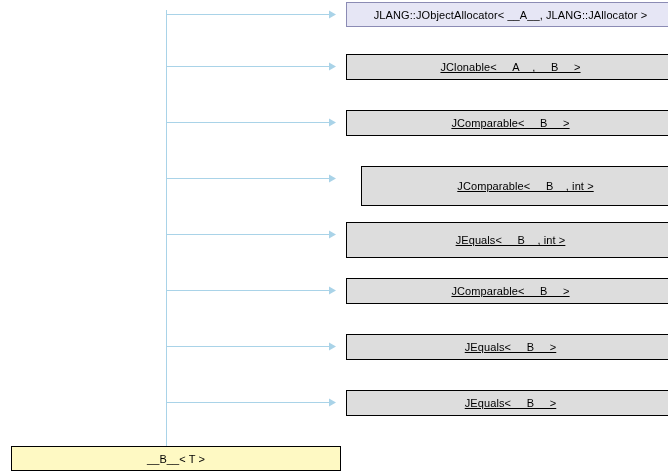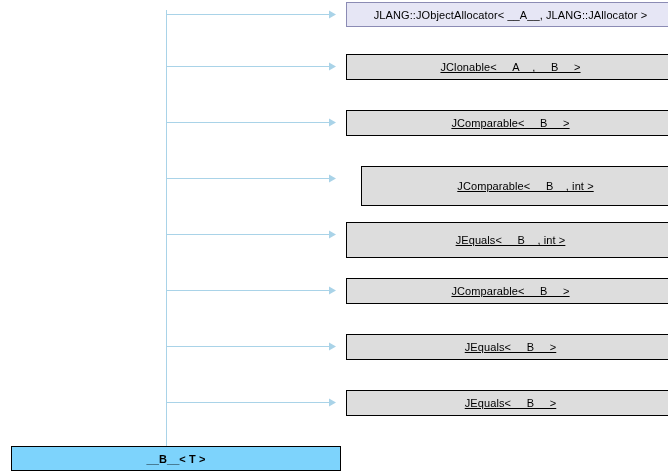--- a/index.html
+++ b/index.html
@@ -40,23 +40,22 @@
   .node.inherit {
     background: #dddddd;
     border: 1px solid #000000;
     text-decoration: underline;
   }
   .node.current {
     background: #e6e6f5;
     border: 1px solid #8b8bb4;
   }
   .node.root {
-    background: #7dd3fc;
+    background: #fef9c3;
     border: 1px solid #000000;
-    font-weight: bold;
   }
 </style>
 </head>
 <body>
 
 <div id="canvas">
 
   <svg id="edge-layer" viewBox="0 0 668 472" width="668" height="472" xmlns="http://www.w3.org/2000/svg">
       <line x1="166.5" y1="10" x2="166.5" y2="446" stroke="#a9d3e8" stroke-width="1"></line>
       <g>

